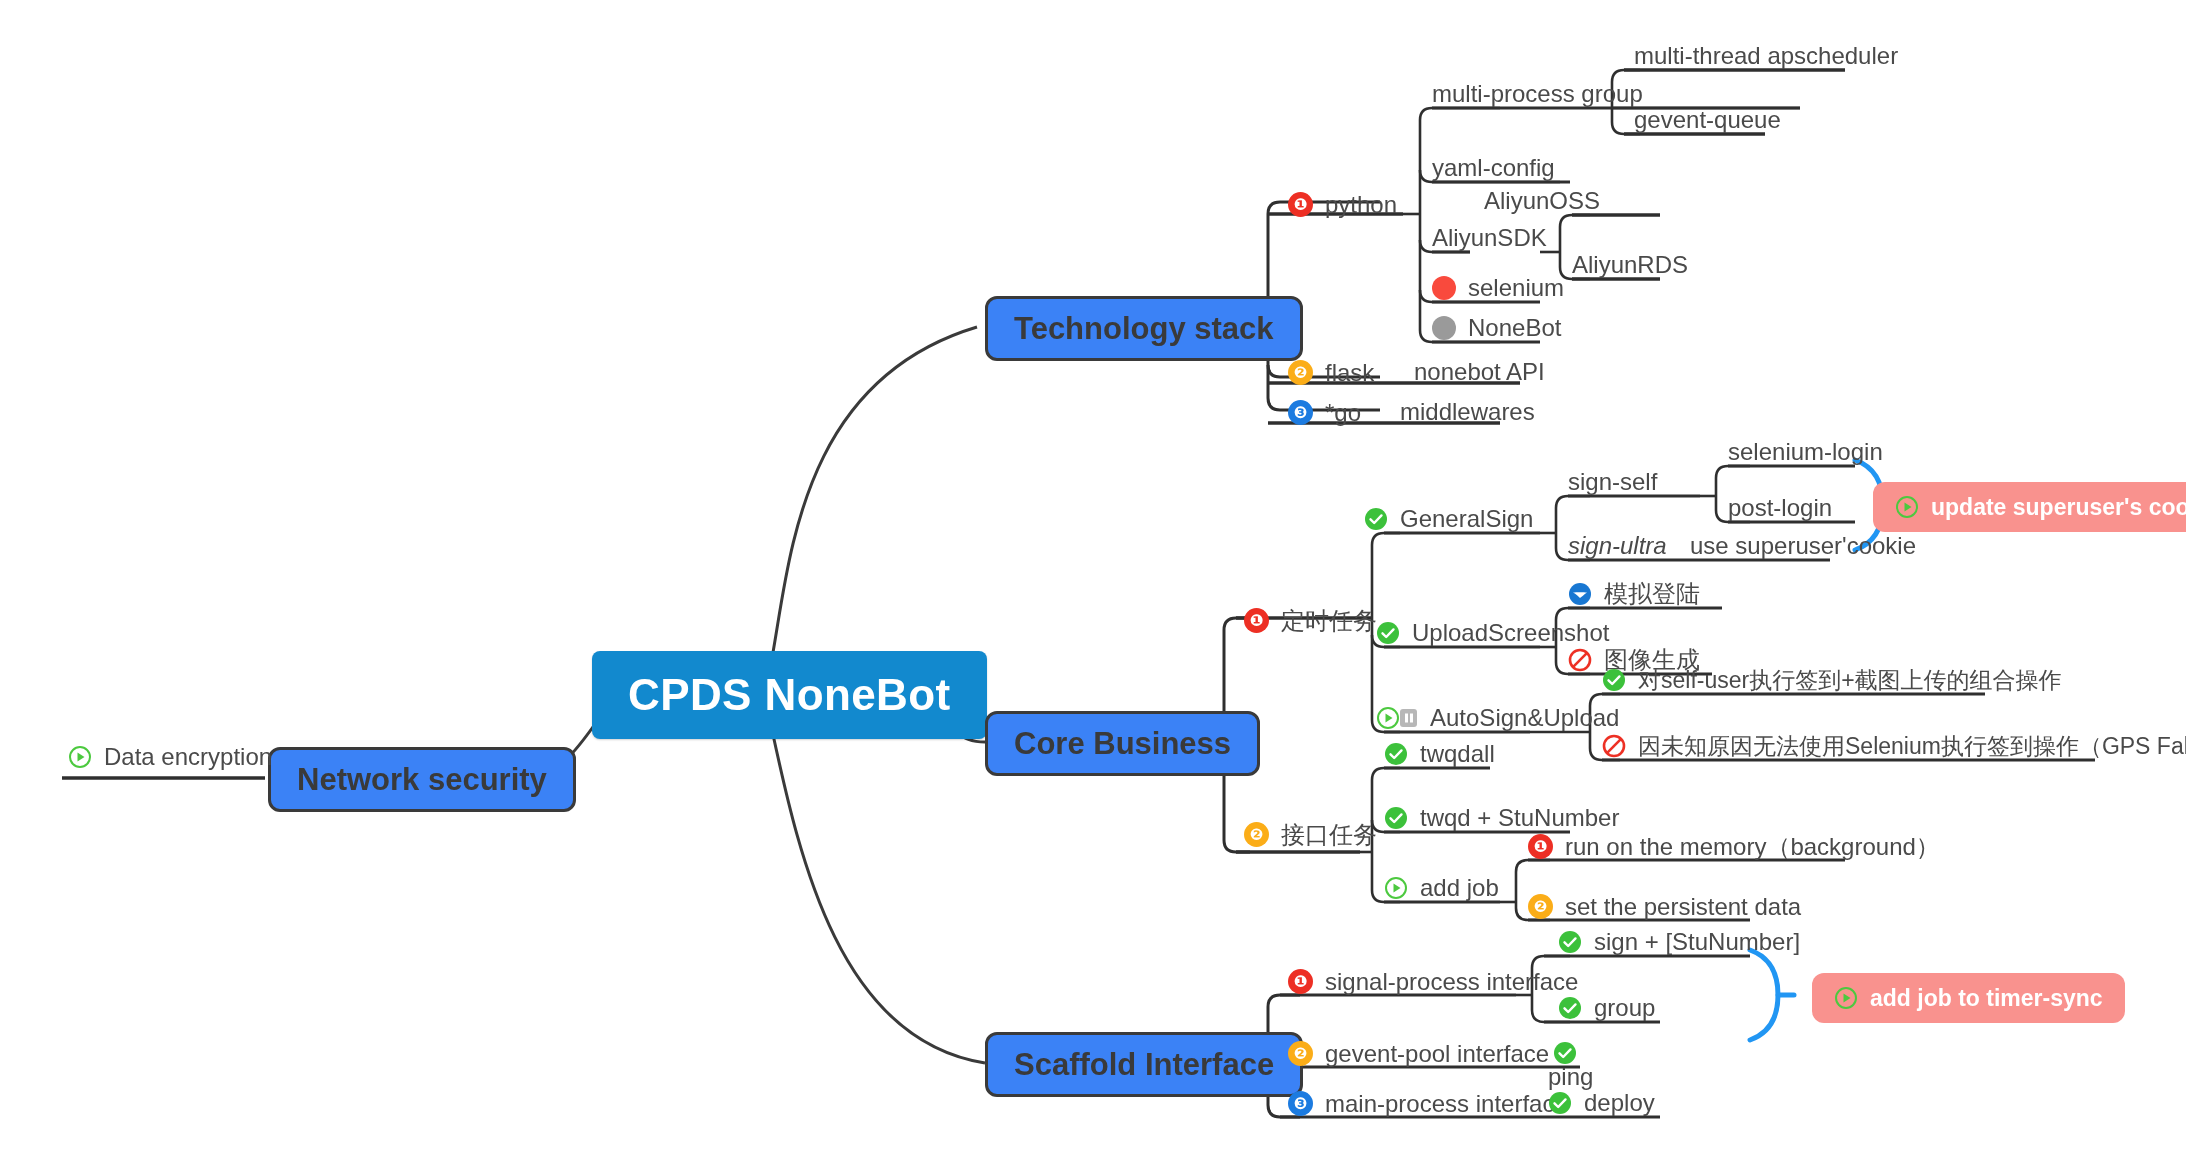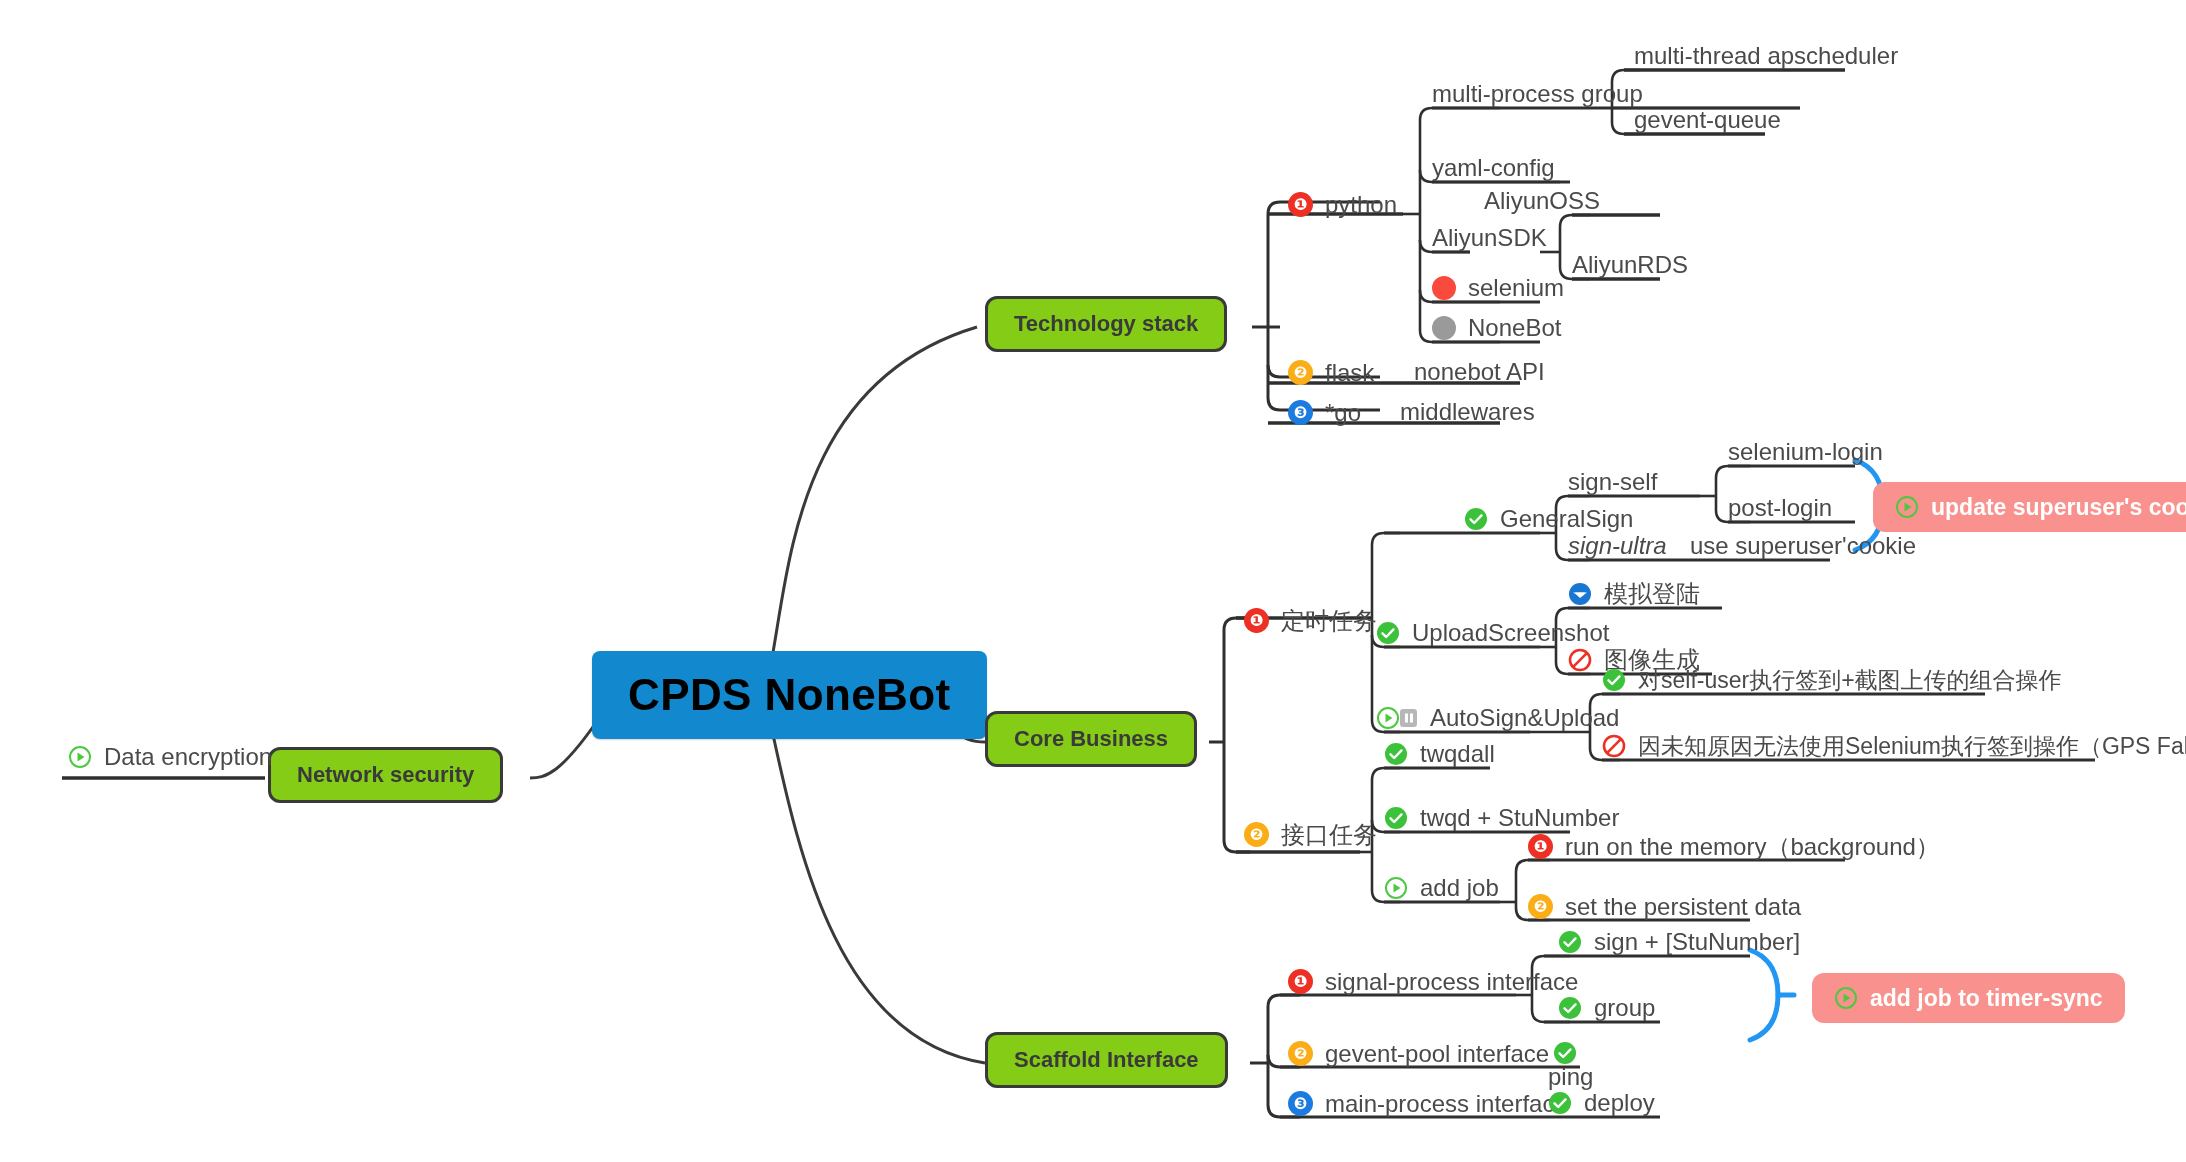--- a/index.html
+++ b/index.html
@@ -8,28 +8,28 @@
     font-family:"Liberation Sans","DejaVu Sans",sans-serif;
     color:#3c3c3c;
   }
   #canvas{position:absolute;inset:0;width:2186px;height:1162px;}
   svg.lines{position:absolute;left:0;top:0;width:2186px;height:1162px;pointer-events:none;}
 
   
   .node{position:absolute;white-space:nowrap;display:flex;align-items:center;}
 
   .root{
-    background:#1289CE;color:#000000;border-radius:8px;
+    background:#1289CE;color:#ffffff;border-radius:8px;
     font-size:44px;font-weight:700;letter-spacing:.4px;
     padding:22px 36px;line-height:1;
     box-shadow:0 1px 2px rgba(0,0,0,.18);
   }
   .topic{
-    background:#84cc16;border:3px solid #3a3a3a;border-radius:12px;
-    font-size:22px;font-weight:600;color:#3a3a3a;
+    background:#3b82f6;border:3px solid #3a3a3a;border-radius:12px;
+    font-size:31px;font-weight:600;color:#3a3a3a;
     padding:14px 26px;line-height:1;
   }
   .leaf{font-size:24px;color:#4a4a4a;line-height:1;}
   .leaf.small{font-size:23px;}
   .callout{
     background:#F9928E;color:#fff;border-radius:12px;
     font-size:23px;font-weight:700;padding:13px 22px;line-height:1;
   }
 
   
@@ -333,21 +333,21 @@
       </span>
     <span>定时任务</span>
   </div>
   <div class="node leaf" style="left:1244px;top:822px;">
     <span class="ic">
         <span class="badge n2">❷</span>
       </span>
     <span>接口任务</span>
   </div>
 
-  <div class="node leaf" style="left:1464px;top:507px;">
+  <div class="node leaf" style="left:1364px;top:507px;">
     <span class="ic">
       <svg width="24" height="24" viewBox="0 0 24 24">
           <circle cx="12" cy="12" r="11" fill="#3CC13B"></circle>
           <path d="M6.5 12.3 L10.2 16 L17.5 8.4" fill="none" stroke="#fff" stroke-width="2.4" stroke-linecap="round" stroke-linejoin="round"></path>
         </svg>
     </span>
     <span>GeneralSign</span>
   </div>
   <div class="node leaf" style="left:1376px;top:621px;text-align:center;">
     <span class="ic">

